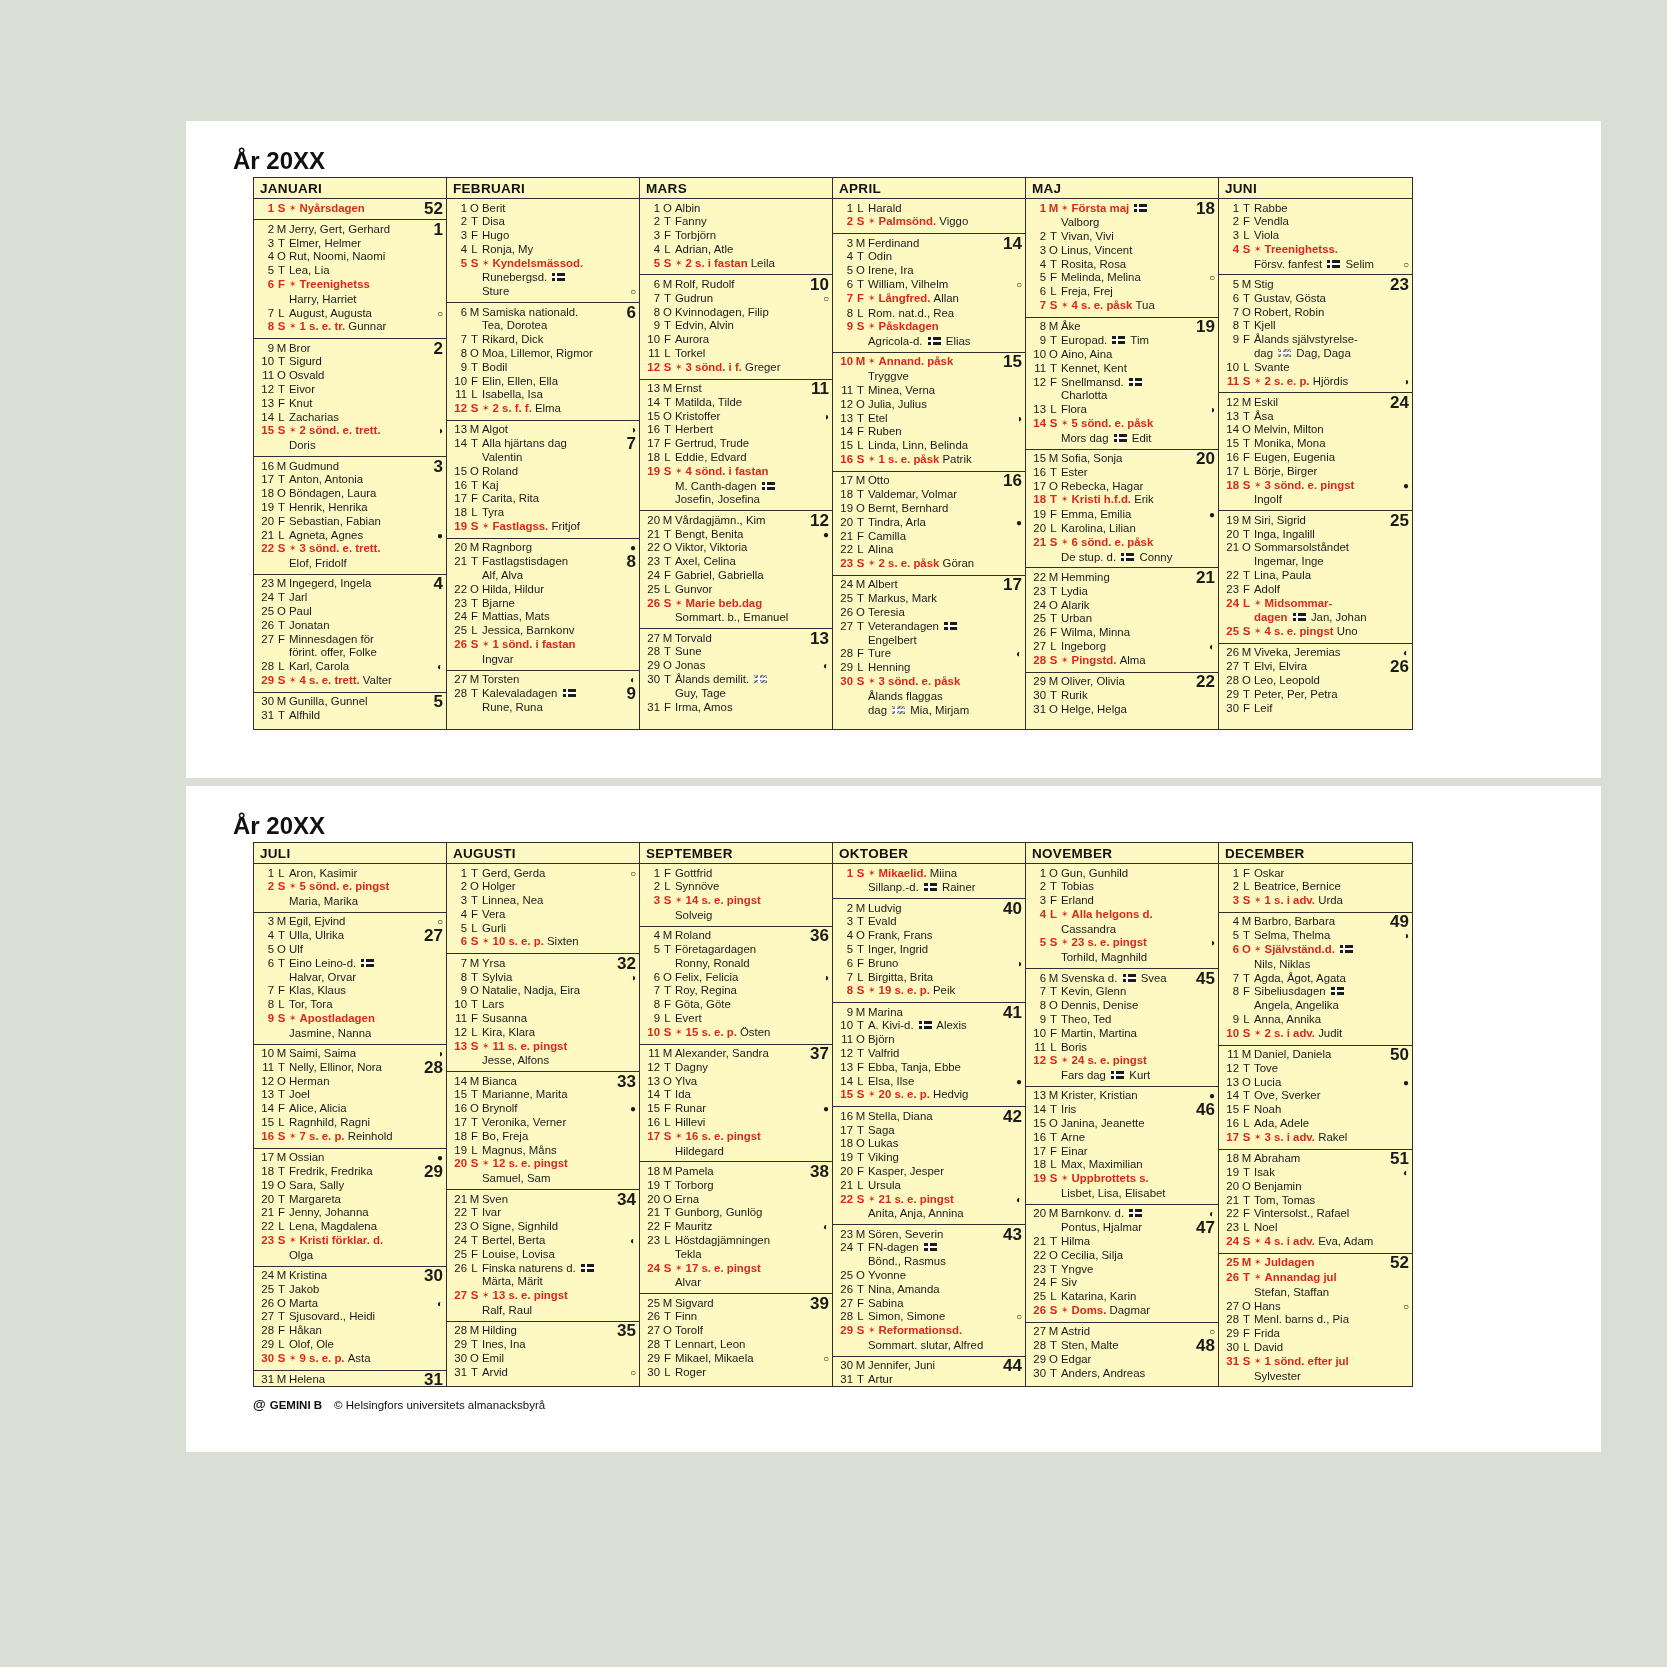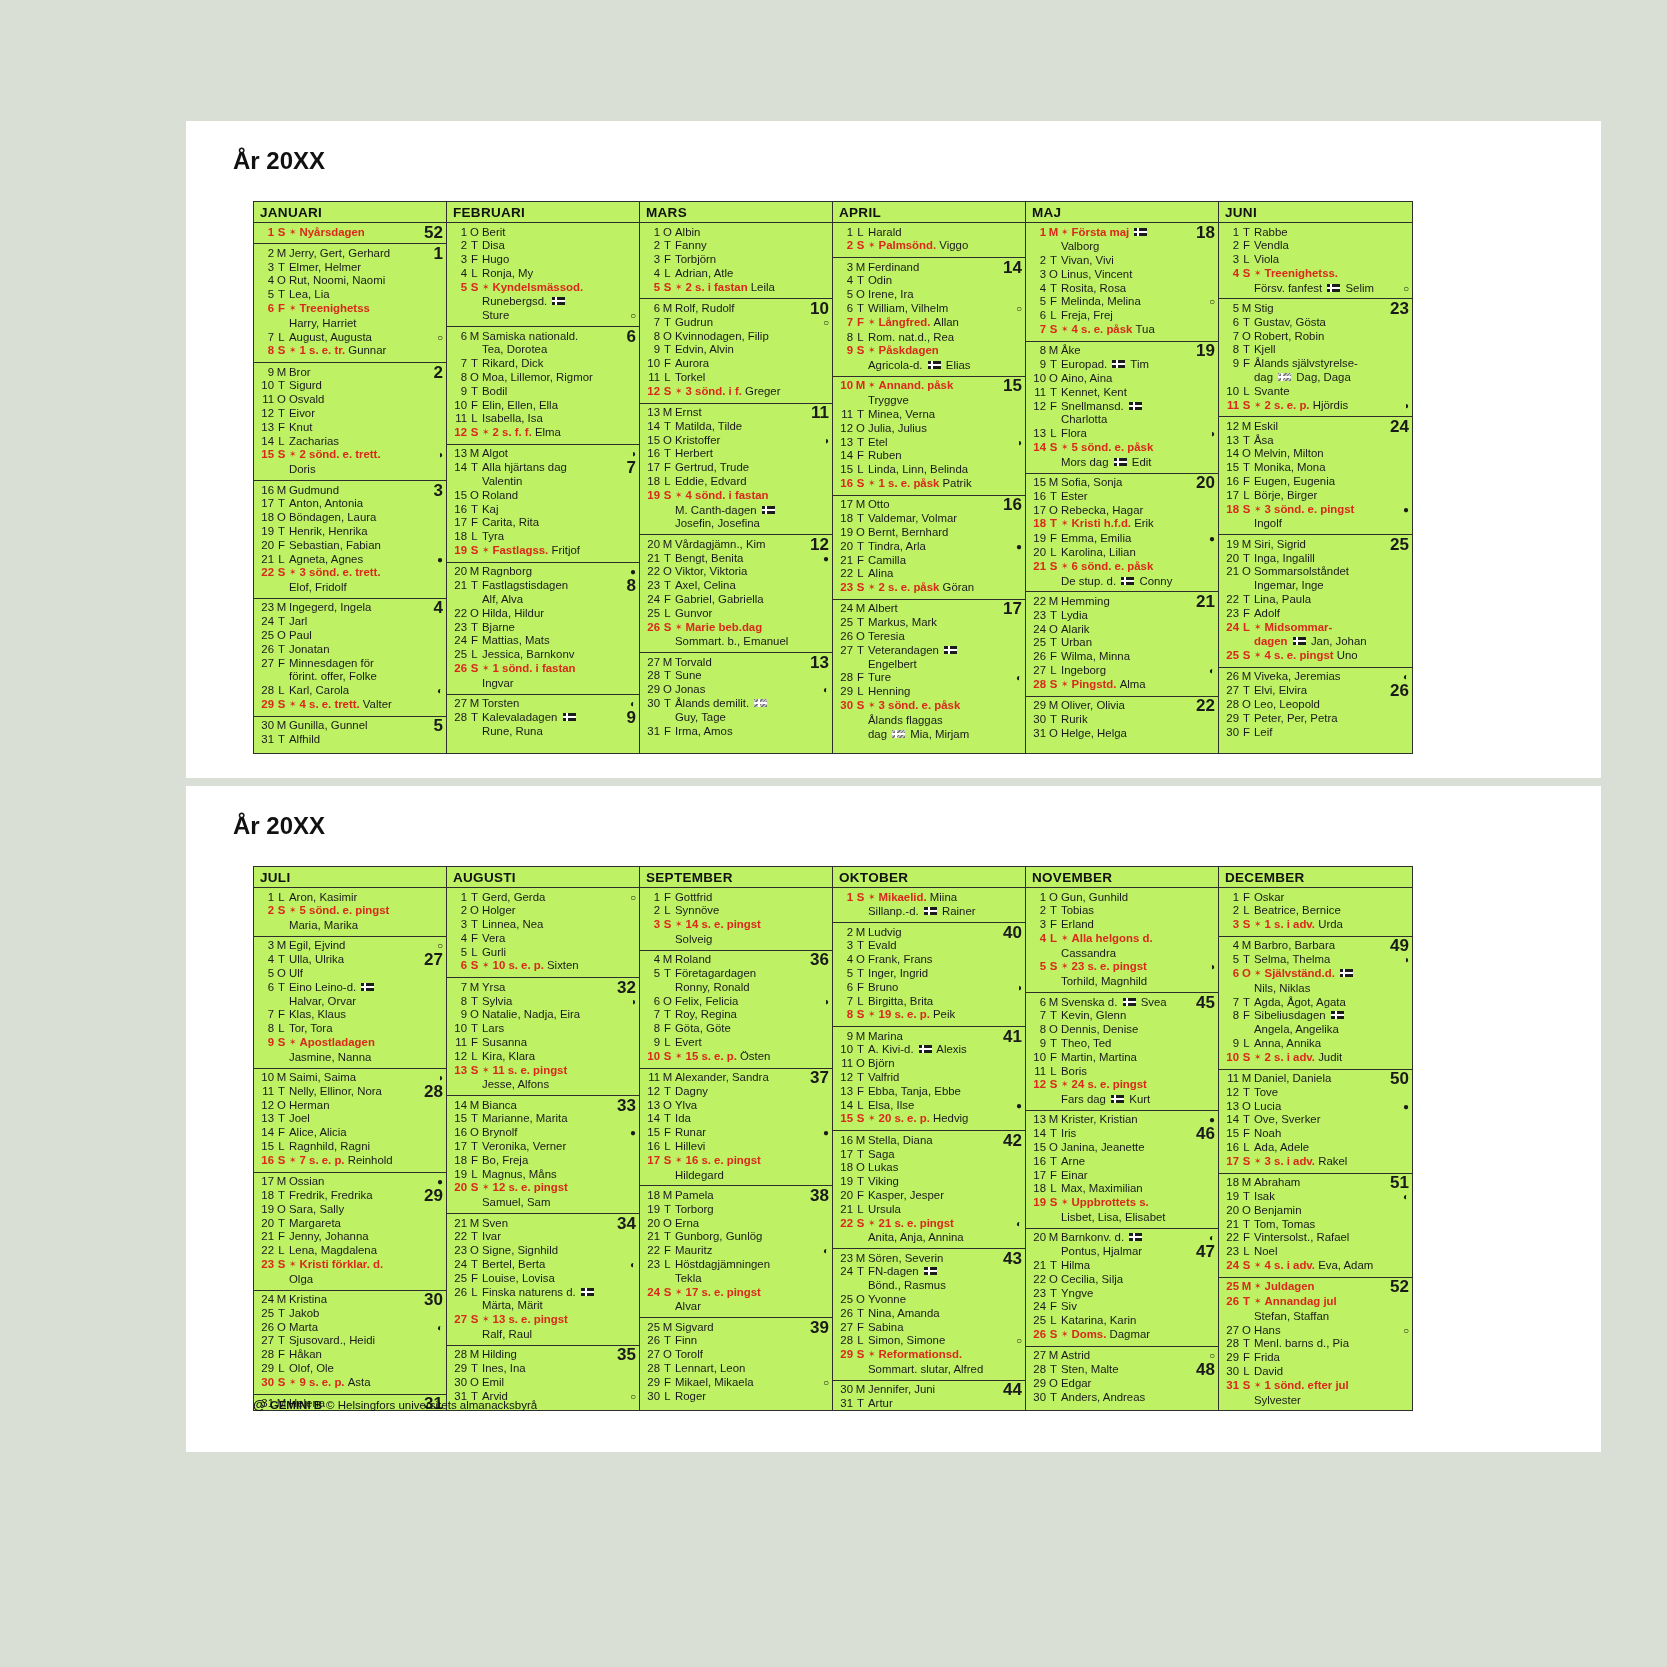--- a/index.html
+++ b/index.html
@@ -2,22 +2,22 @@
 <html><head>
 <meta charset="utf-8">
 <style>
   html,body{margin:0;padding:0}
   body{width:1667px;height:1667px;background:#d9dfd5;position:relative;
        font-family:"Liberation Sans",sans-serif;color:#1a1a1a;}
   .page{position:absolute;left:186px;width:1415px;background:#ffffff;text-decoration:underline;}
   #page1{top:121px;height:657px;}
   #page2{top:786px;height:666px;}
   .ytitle{position:absolute;left:47px;top:26px;font-size:24px;font-weight:bold;color:#111;}
-  .cal{position:absolute;left:67px;top:80px;width:1158px;display:flex;
-       border:1px solid #2e2e2e;background:#bef264;box-sizing:content-box;overflow:hidden;}
+  .cal{position:absolute;left:67px;top:56px;width:1158px;display:flex;
+       border:1px solid #2e2e2e;background:#fef9c3;box-sizing:content-box;overflow:hidden;}
   #cal0{height:551px;}
   #cal1{height:543px;}
   .month{width:193px;box-sizing:border-box;border-right:1px solid #2e2e2e;
          display:flex;flex-direction:column;overflow:hidden;}
   .month:last-child{border-right:none;}
   .mh{font-size:13.5px;font-weight:bold;letter-spacing:.3px;padding:3px 0 2px 6px;
       border-bottom:1px solid #2e2e2e;color:#111;}
   .grp{padding:2.5px 0 3px 0;}
   .grp + .grp{border-top:1px solid #2e2e2e;}
   .line{position:relative;line-height:13.8px;font-size:11.4px;padding:0 3px;
@@ -35,21 +35,21 @@
   .flag{display:inline-block;width:13px;height:8px;margin:0 2px;vertical-align:baseline;
         background-color:#1c1c1c;
         background-image:linear-gradient(to right,transparent 0 3.5px,#fff 3.5px 5.5px,transparent 5.5px),
                          linear-gradient(to bottom,transparent 0 2.8px,#fff 2.8px 4.8px,transparent 4.8px);}
   .flag.gray{background-color:transparent;
         background-image:linear-gradient(to right,transparent 0 3.5px,#fff 3.5px 5.5px,transparent 5.5px),
                          linear-gradient(to bottom,transparent 0 2.8px,#fff 2.8px 4.8px,transparent 4.8px),
                          repeating-linear-gradient(135deg,#777 0 1.2px,#c8c8c8 1.2px 2.6px);}
   .footer{position:absolute;left:67px;top:611px;font-size:11.5px;color:#111;}
   .flogo{font-size:13px;font-weight:bold;margin-right:4px;}
-  .fbrand{font-weight:bold;margin-right:4px;}
+  .fbrand{font-weight:bold;margin-right:12px;}
 </style>
 </head>
 <body>
 
 <div class="page" id="page1">
   <div class="ytitle">År 20XX</div>
   <div class="cal" id="cal0">
       <div class="month">
         <div class="mh">JANUARI</div>
         <div class="grp">

